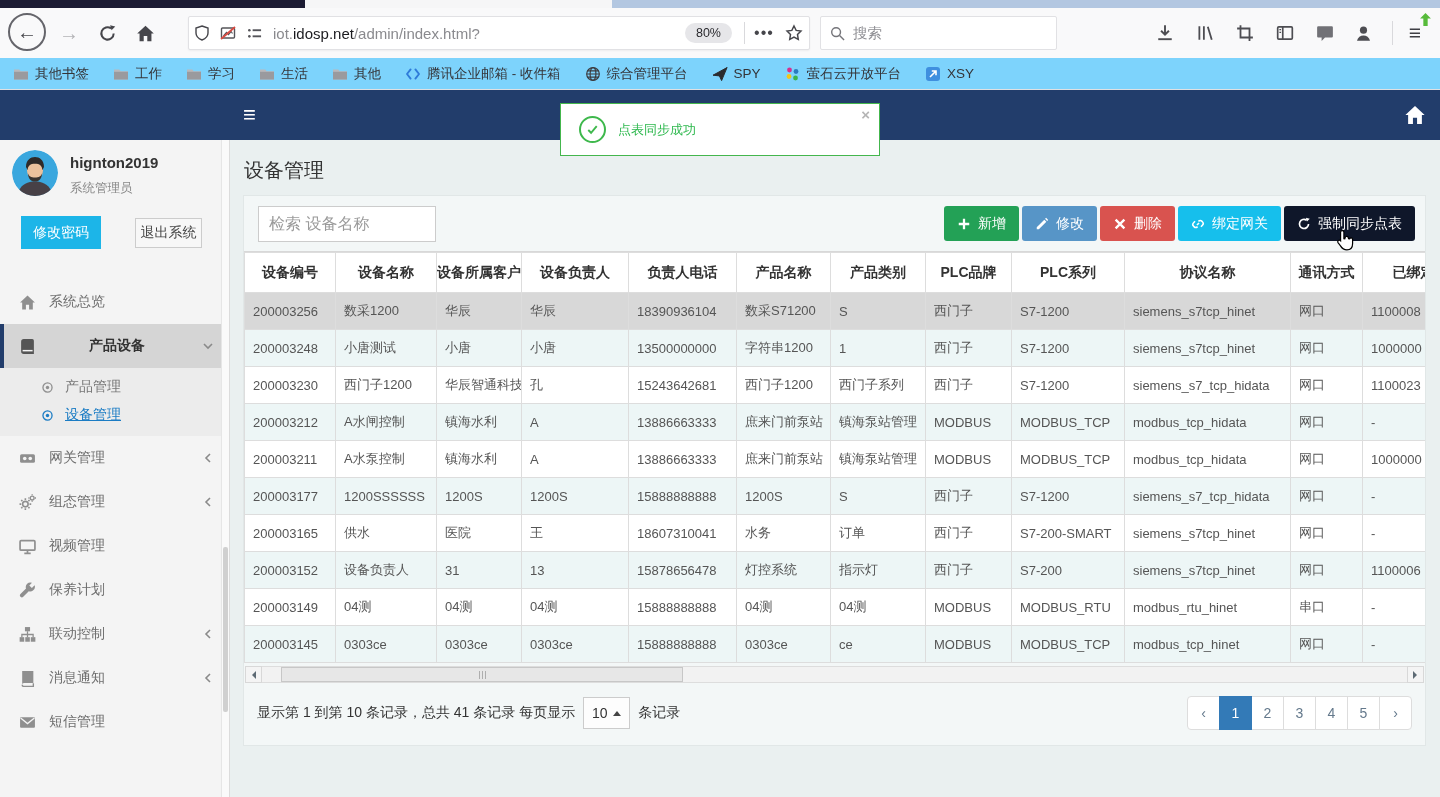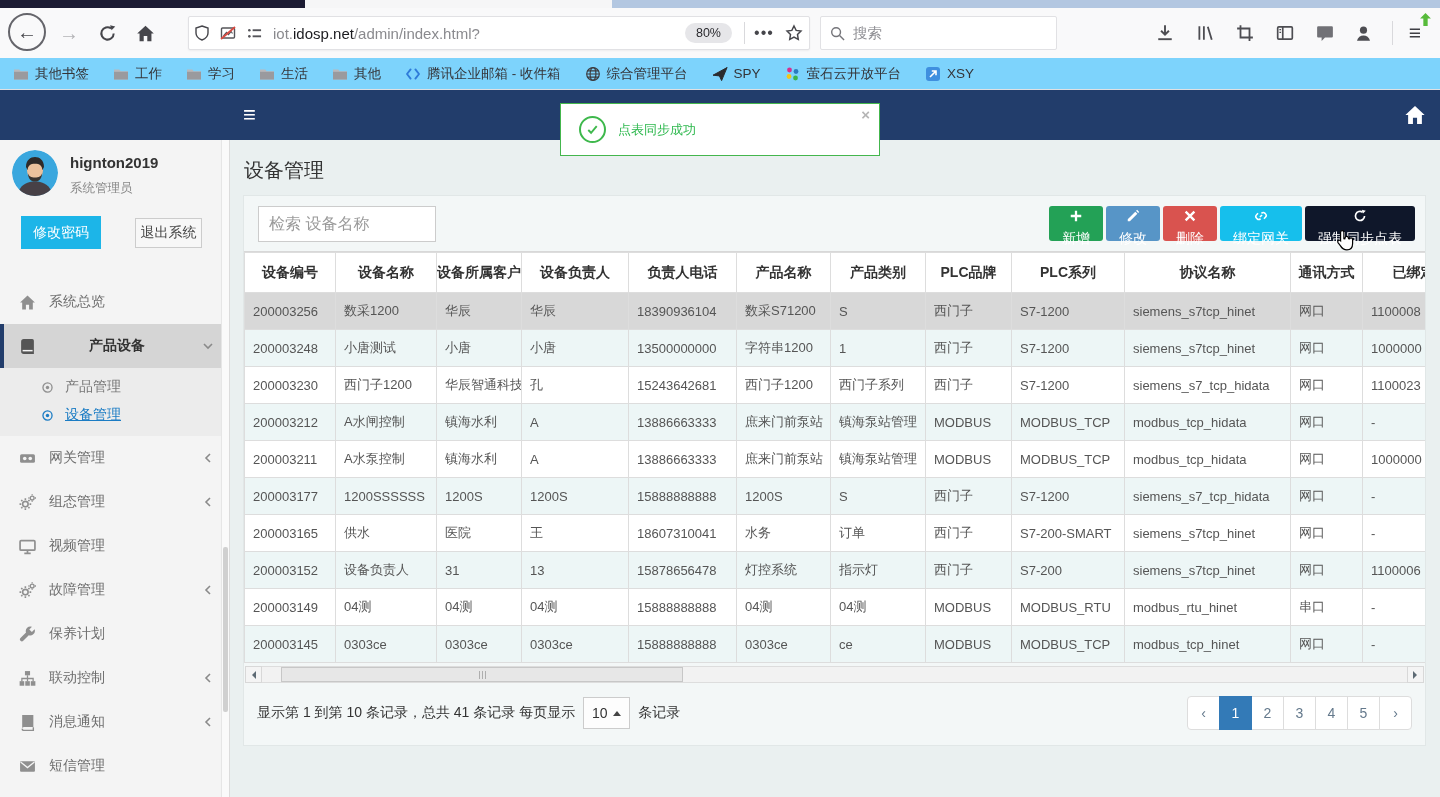--- a/index.html
+++ b/index.html
@@ -74,21 +74,21 @@
   .sb-thumb { position:absolute; right:1px; width:5px; top:62%; height:25%; background:#d0d0d0; border-radius:2px; }
 
   
   .content { position:relative; flex:1; background:#eaf0f0; overflow:hidden; }
   .pagetitle { font-size:20px; font-weight:400; color:#333; margin:17px 0 11px 14px; }
   .panel { margin:0 14px 0 13px; background:#f3f7f7; border:1px solid #e1e7e7; padding-bottom:9px; }
   .searchrow { position:relative; height:55px; padding:10px 10px 0 14px; }
   .devsearch { width:178px; height:36px; border:1px solid #ccc; background:#fff; padding-left:10px; font-size:16px; color:#555; font-family:inherit; }
   .devsearch::placeholder { color:#9a9a9a; }
   .actions { position:absolute; right:10px; top:10px; display:flex; gap:3px; }
-  .abtn { display:inline-flex; align-items:center; gap:7px; height:35px; padding:3px 13px; color:#fff; font-size:14px; border:none; border-radius:3px; font-family:inherit; white-space:nowrap;flex-direction:column; }
+  .abtn { display:inline-flex; align-items:center; gap:7px; height:35px; padding:12px 13px; color:#fff; font-size:14px; border:none; border-radius:3px; font-family:inherit; white-space:nowrap; }
   .abtn .icn { width:14px; height:14px; display:inline-flex; }
 
   .tablewrap { width:100%; overflow:hidden; background:#fff; border-top:1px solid #d8d8d8; }
   table.dev { border-collapse:collapse; table-layout:fixed; width:1248px; font-size:13px; }
   table.dev th { height:40px; border:1px solid #ddd; background:#fff; font-size:14px; font-weight:bold; color:#333; text-align:center; white-space:nowrap; overflow:hidden; }
   table.dev td { height:37px; border:1px solid #ddd; color:#555; padding:0 8px; white-space:nowrap; overflow:hidden; }
   table.dev tbody tr:nth-child(even) td { background:#edf6f6; }
   table.dev tbody tr.sel td { background:#d8d8d8; }
 
   .hscroll { display:flex; align-items:center; height:17px; margin:3px 1px 7px; }
@@ -428,40 +428,20 @@
             </span>
           </div>
           <div class="srow">
             <span class="icn micon">
               <svg viewBox="0 0 16 16" fill="none" stroke="currentColor" stroke-width="1.6">
                 <rect x="1" y="2.5" width="14" height="9" rx="1"></rect>
                 <path d="M5 14.5h6M8 11.5v3"></path>
               </svg>
             </span>
             <span>视频管理</span>
-          </div>
-          <div class="srow">
-            <span class="icn micon">
-              <svg viewBox="0 0 16 16" fill="none" stroke="currentColor">
-                <g stroke-width="1.5">
-                  <circle cx="6" cy="9.5" r="2.6"></circle>
-                  <path d="M6 5.6V4M6 15v-1.6M2.1 9.5H.5M11.5 9.5H9.9M3.2 6.7L2.1 5.6M8.8 12.3l1.1 1.1M3.2 12.3l-1.1 1.1M8.8 6.7l1.1-1.1"></path>
-                </g>
-                <g stroke-width="1.3">
-                  <circle cx="12.4" cy="3.8" r="1.8"></circle>
-                  <path d="M12.4 1.2V.2M12.4 7.4v-1M9.8 3.8h-1M16 3.8h-1"></path>
-                </g>
-              </svg>
-            </span>
-            <span>故障管理</span>
-            <span class="icn chev">
-              <svg viewBox="0 0 10 10" fill="none" stroke="currentColor" stroke-width="1.6">
-                <path d="M7 1L3 5l4 4"></path>
-              </svg>
-            </span>
           </div>
           <div class="srow">
             <span class="icn micon">
               <svg viewBox="0 0 16 16">
                 <path fill="currentColor" d="M15 4.6a4.3 4.3 0 0 1-5.8 4L4 13.9A1.8 1.8 0 0 1 1.4 11.4L6.6 6.2a4.3 4.3 0 0 1 5.6-5.4L9.7 3.3l2.4 2.4 2.6-2.6c.2.5.3 1 .3 1.5z"></path>
               </svg>
             </span>
             <span>保养计划</span>
           </div>
           <div class="srow">

